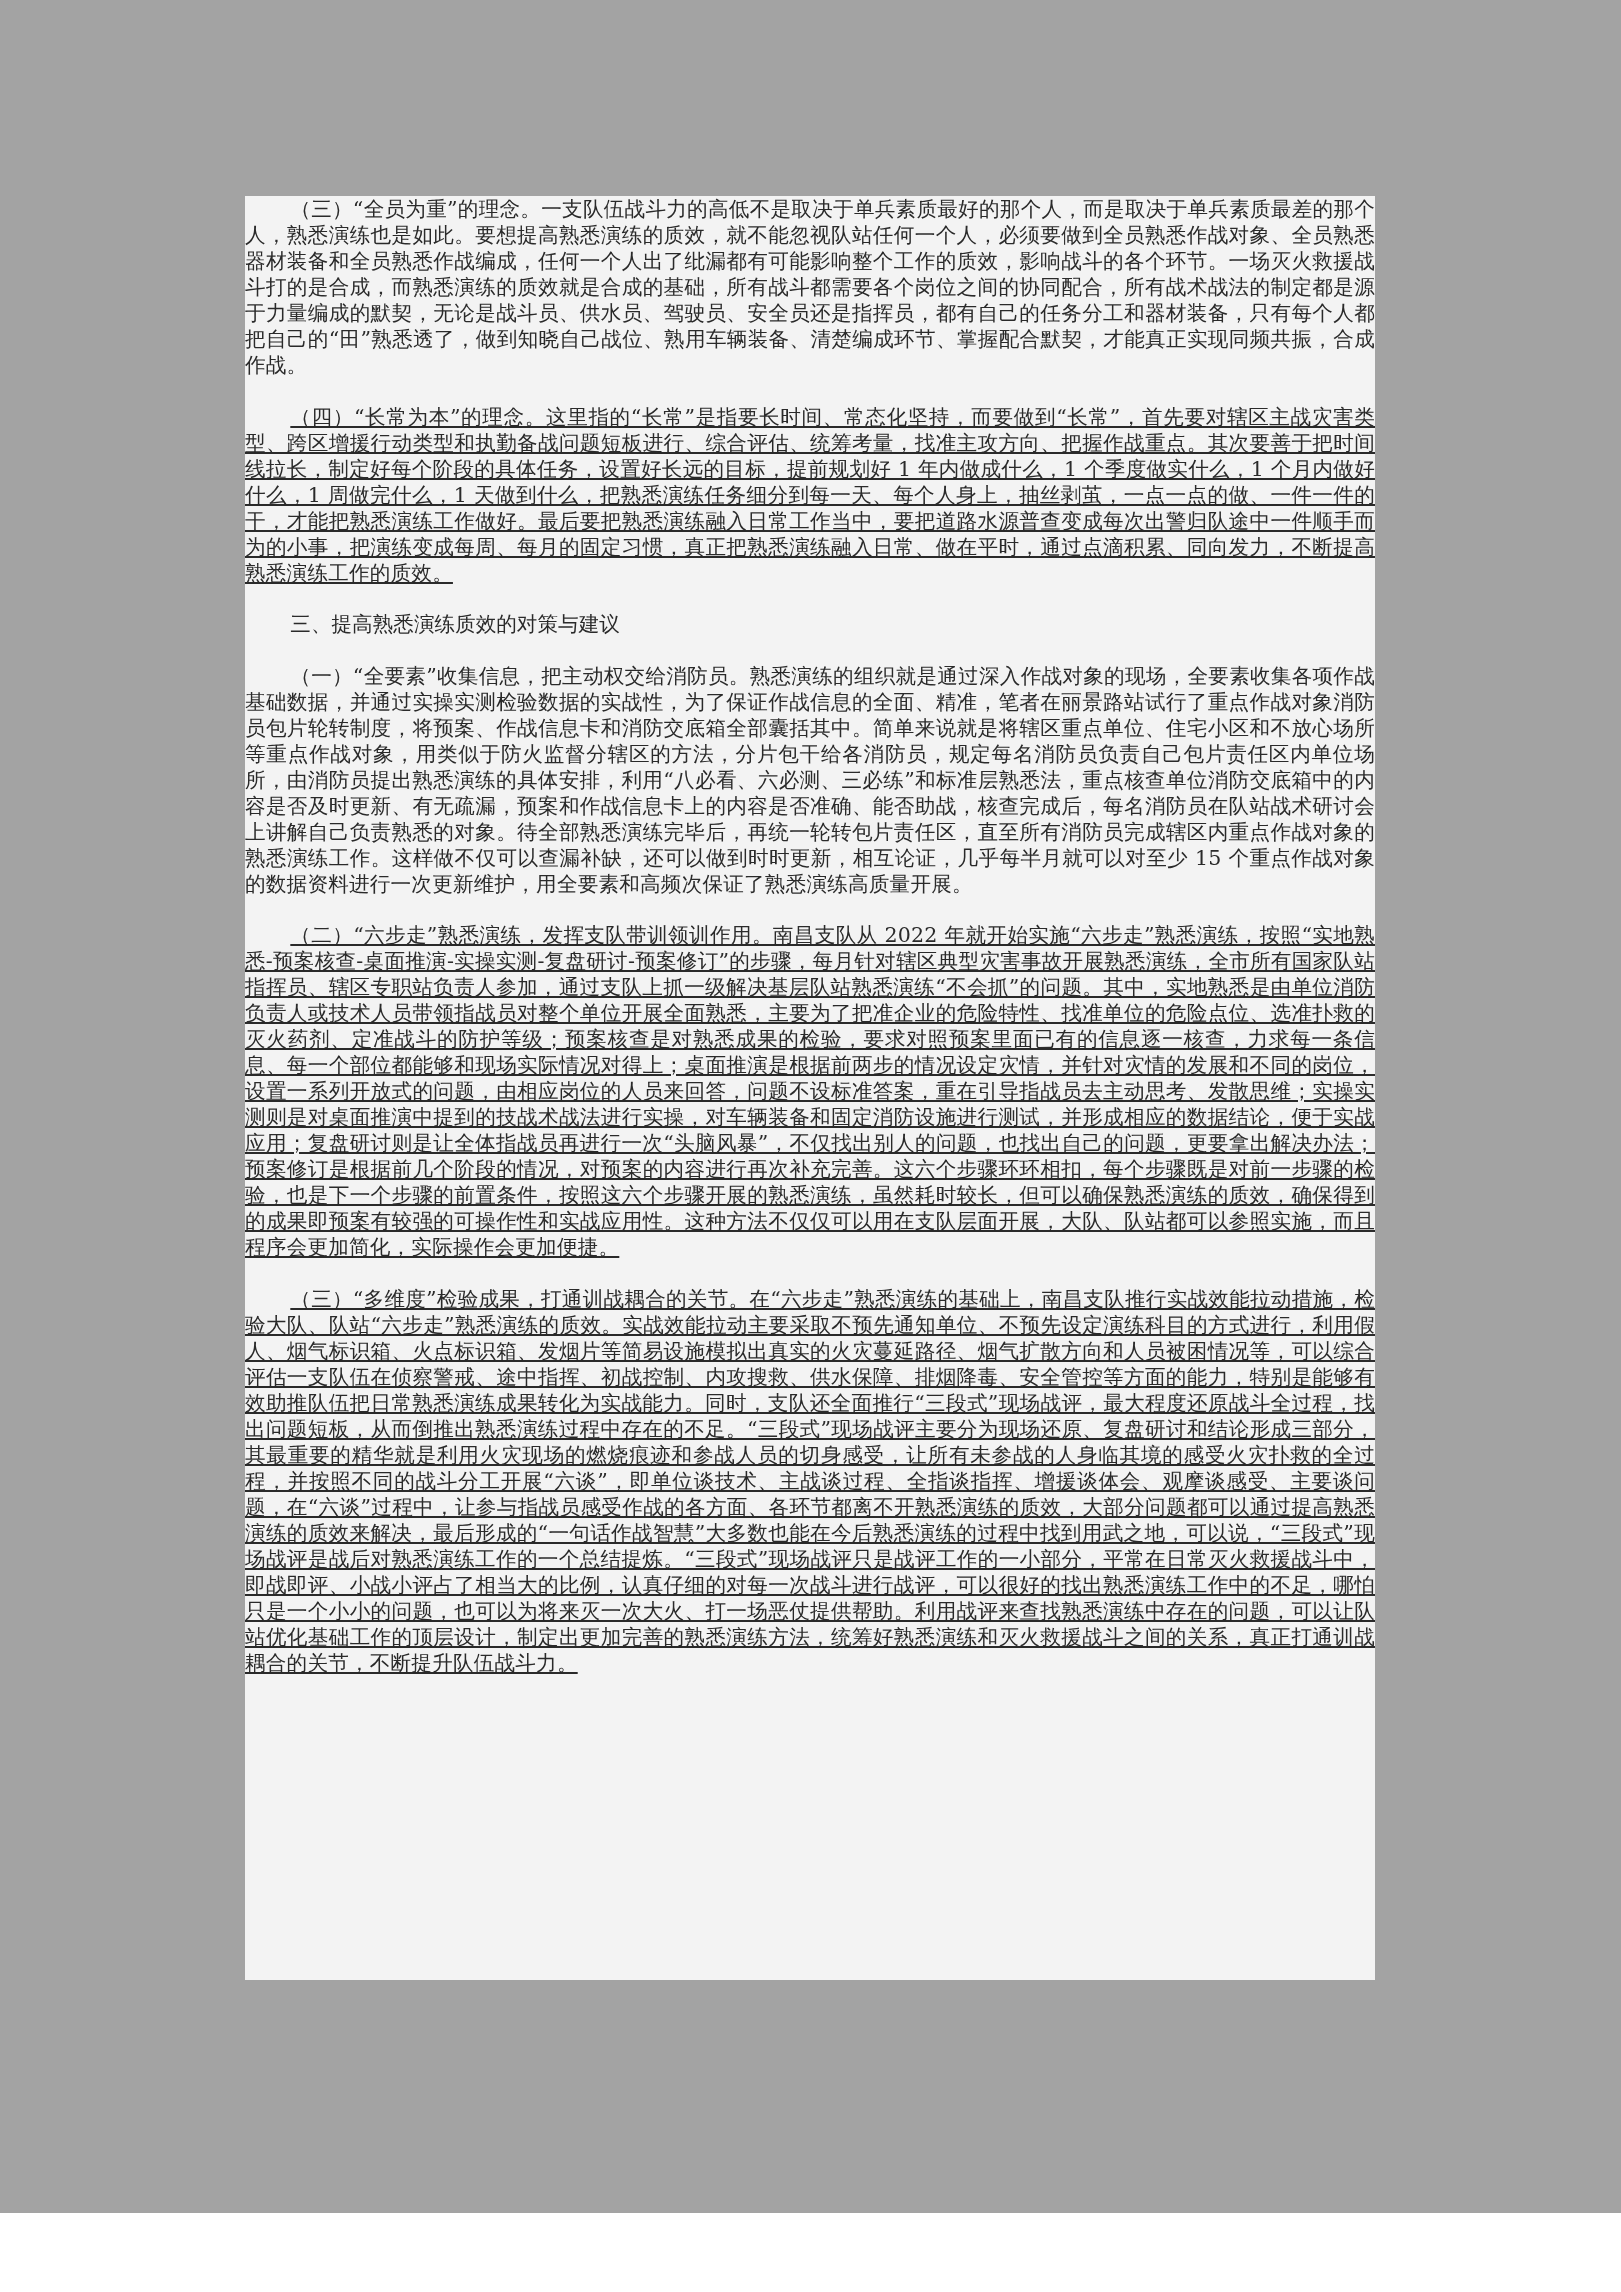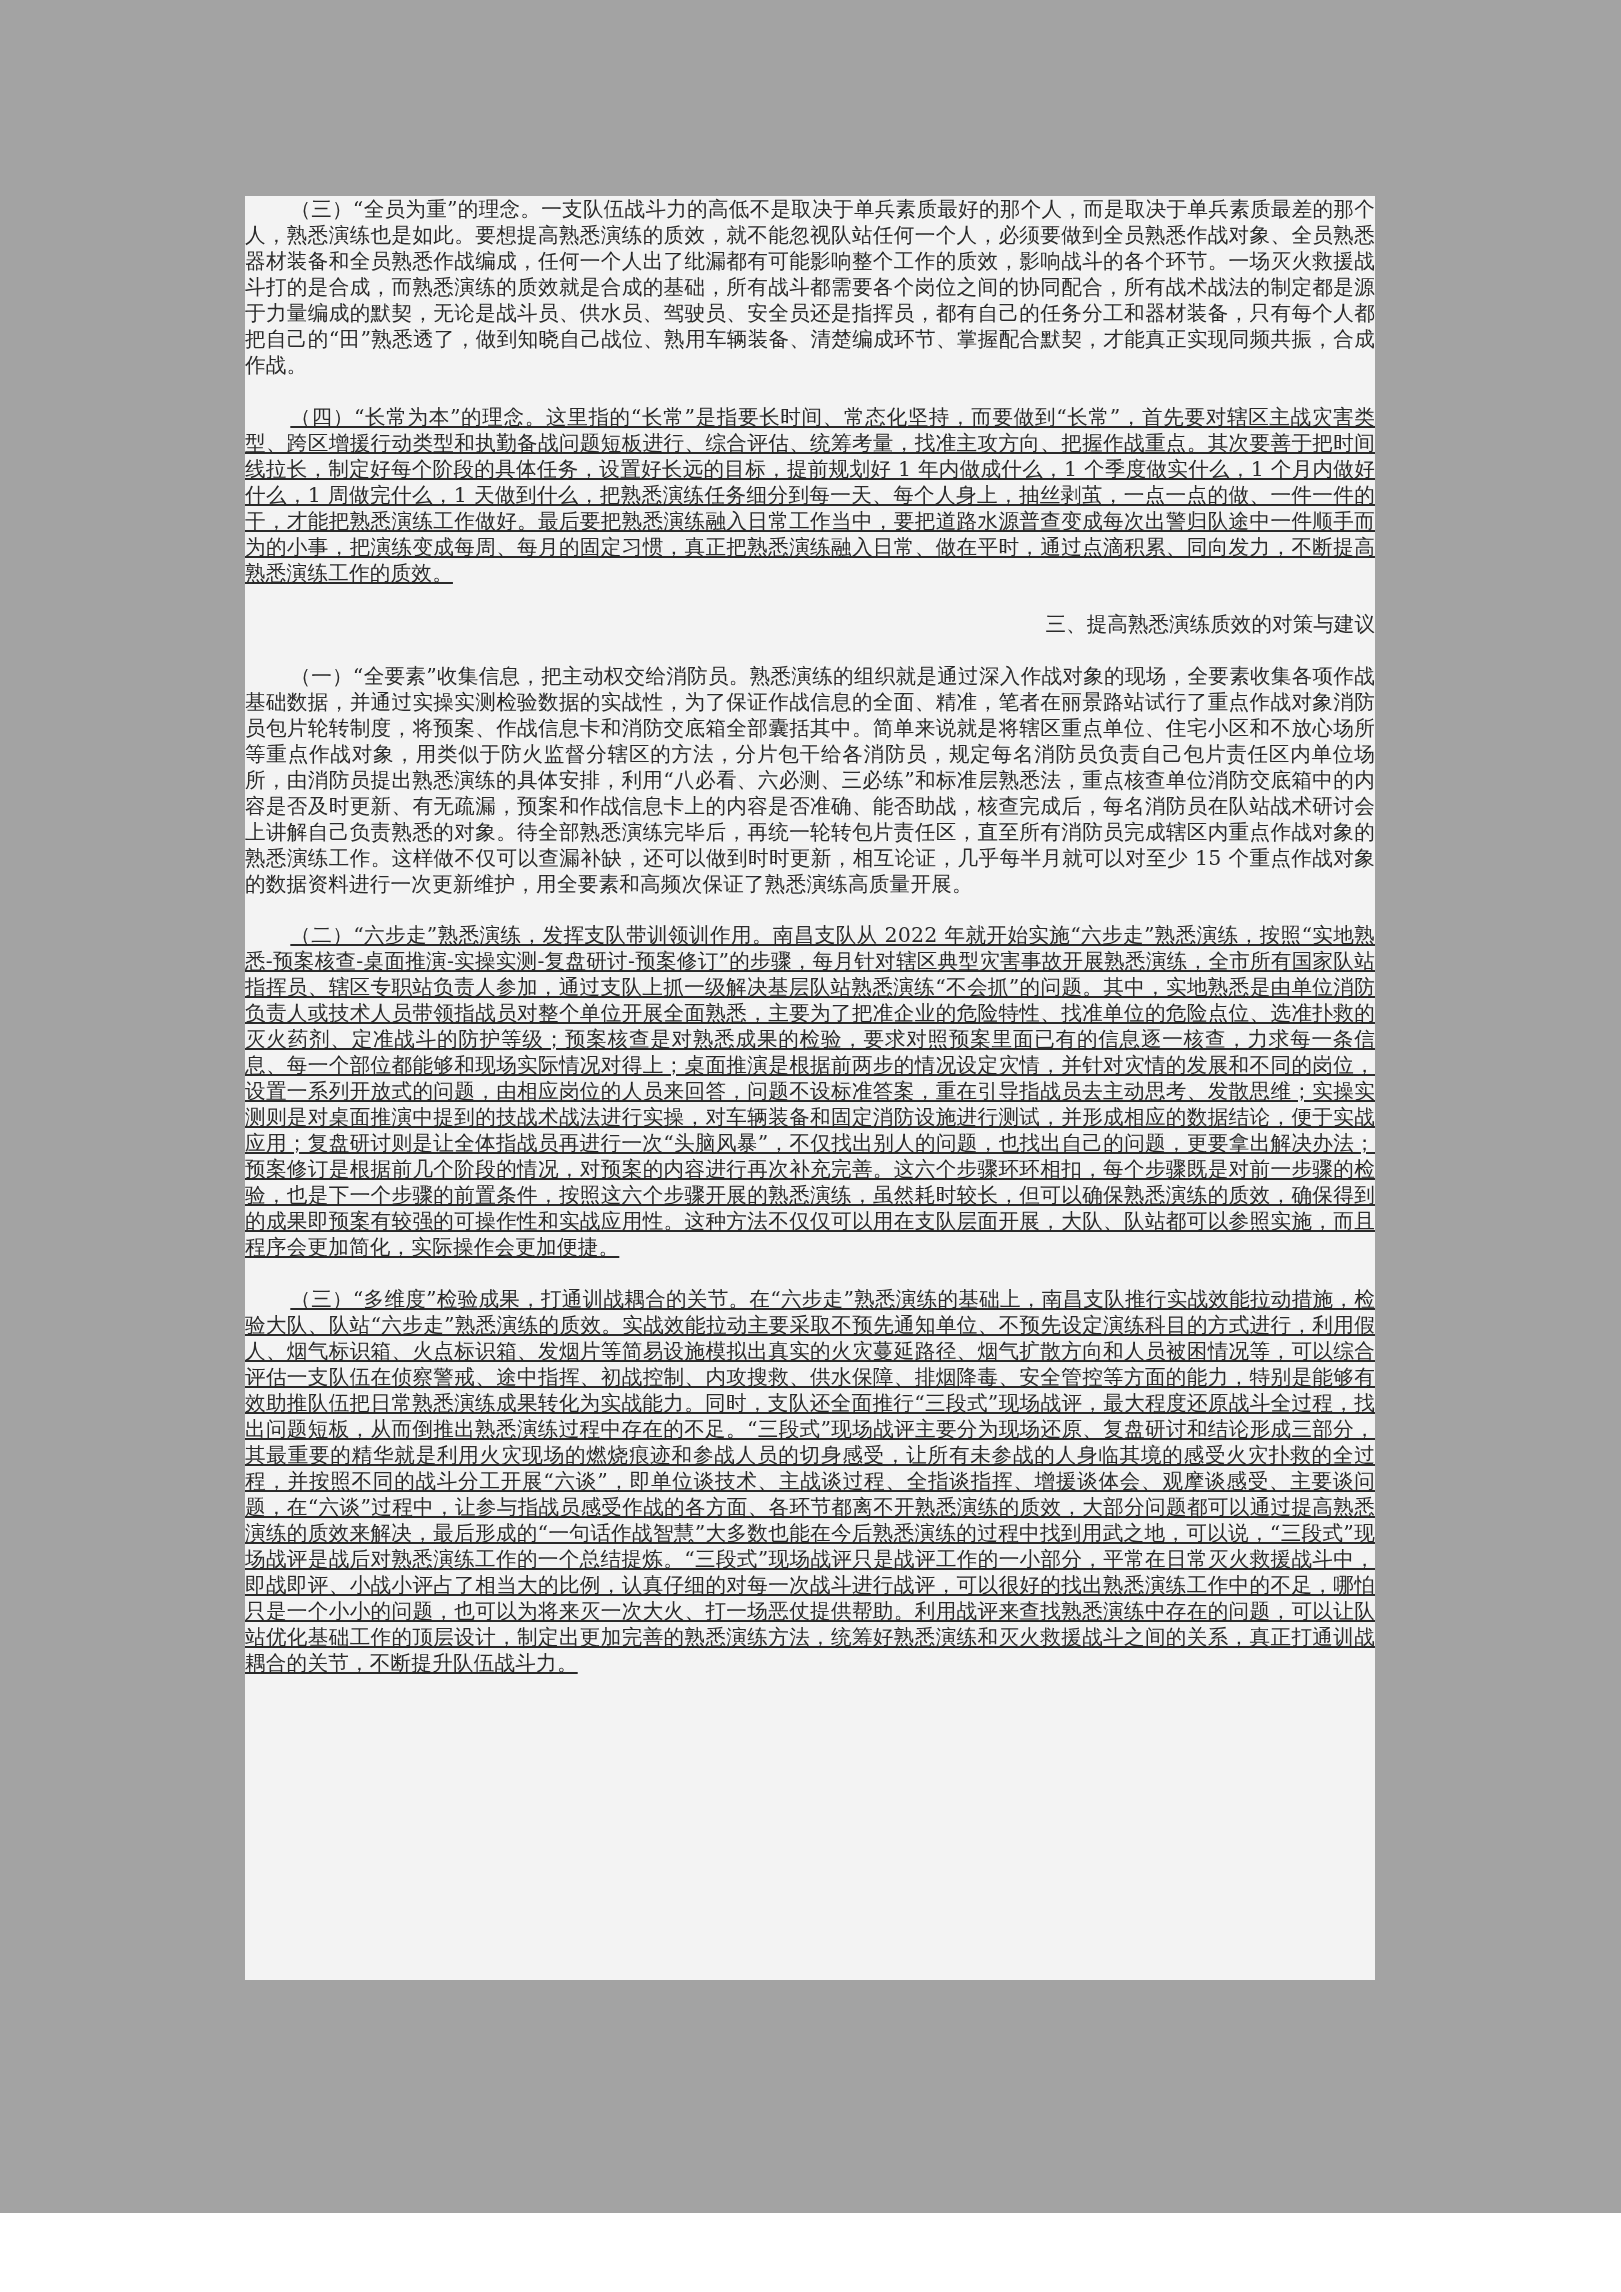--- a/index.html
+++ b/index.html
@@ -46,21 +46,20 @@
       margin-top: 25.5px;
       text-decoration: underline;
     }
     .heading {
       margin-top: 25.5px;
       font-family: "DejaVu Serif", "Liberation Serif", serif;
       font-size: 20.6px;
       line-height: 26px;
       color: #2a2a2a;
       text-indent: 2.2em;
-      text-align: right;
     }
     .heading + .para {
       margin-top: 25.5px;
     }
   </style>
 </head>
 <body>
 
 <div class="page">
   <div class="text-block">

